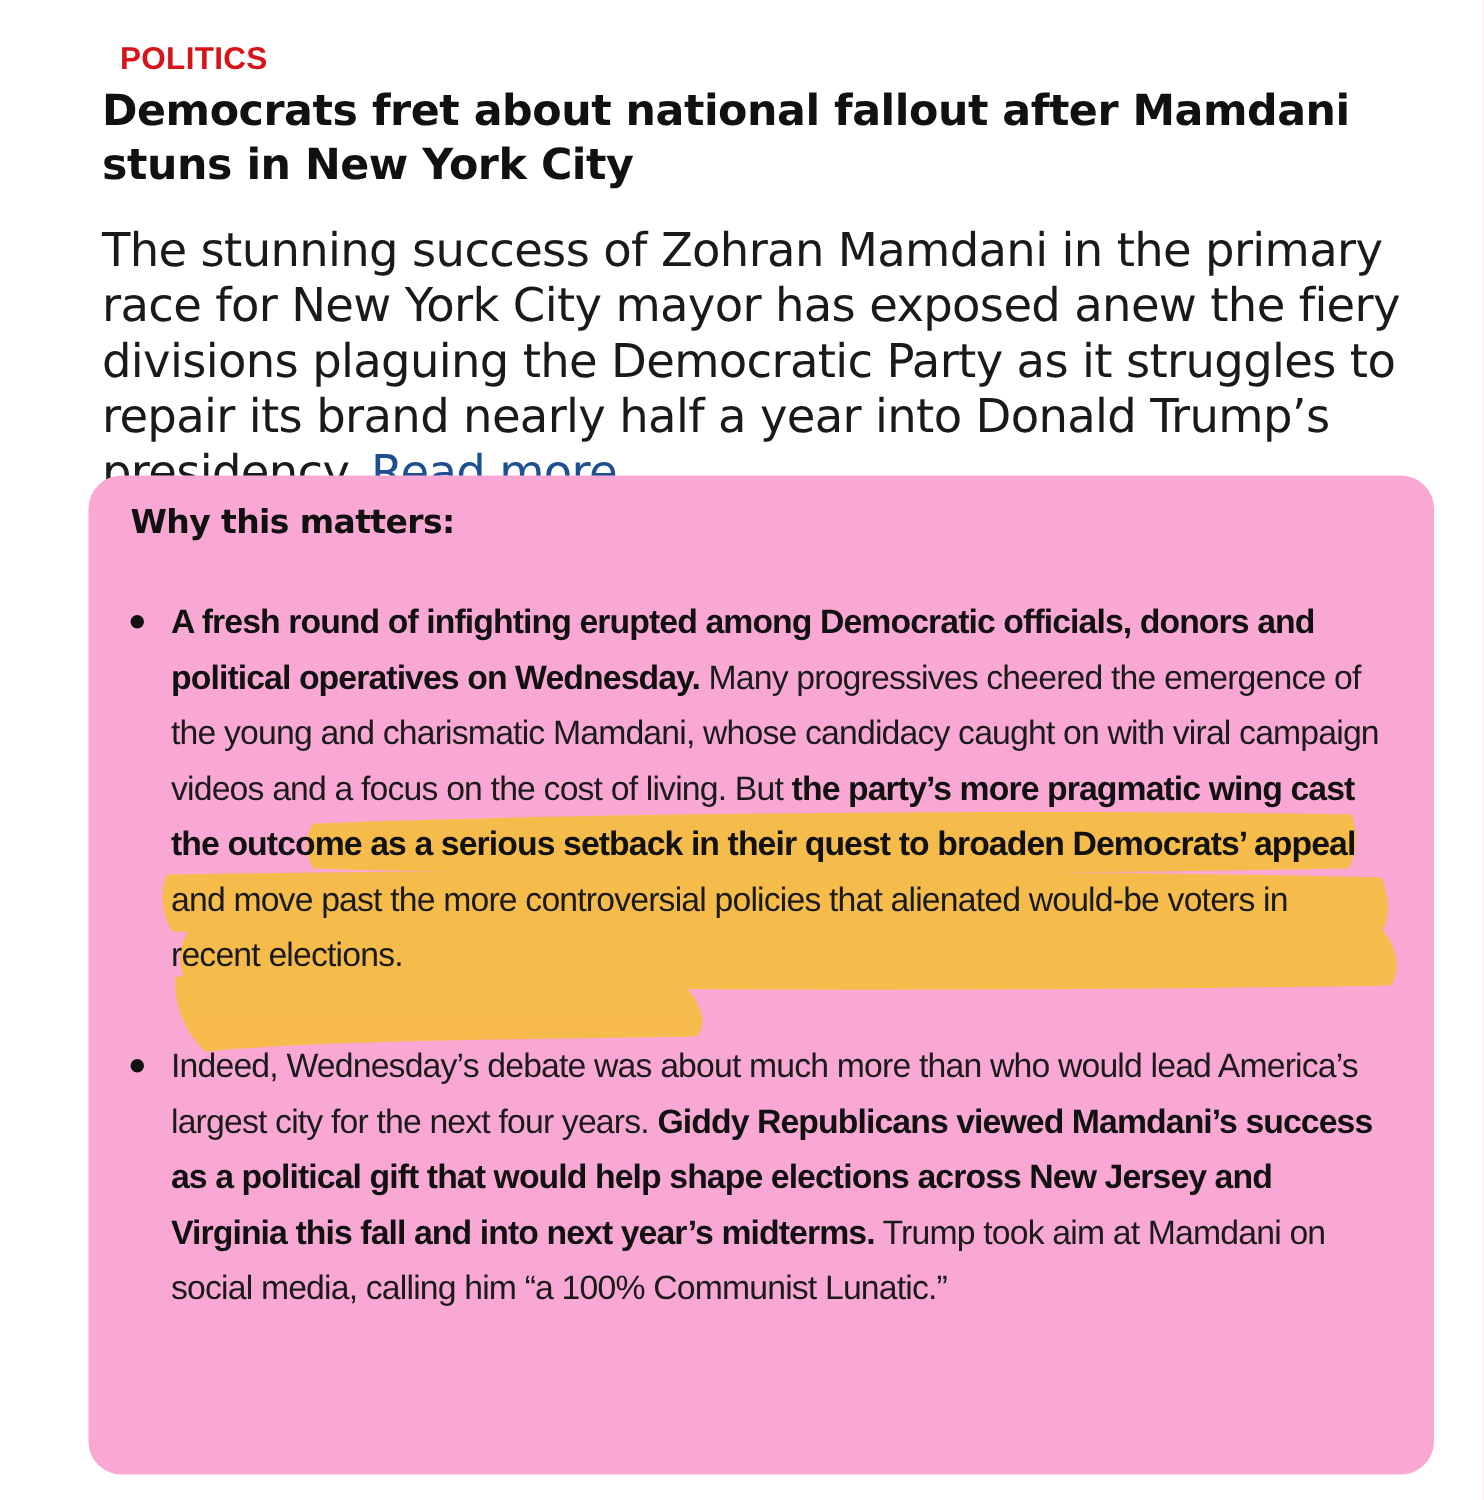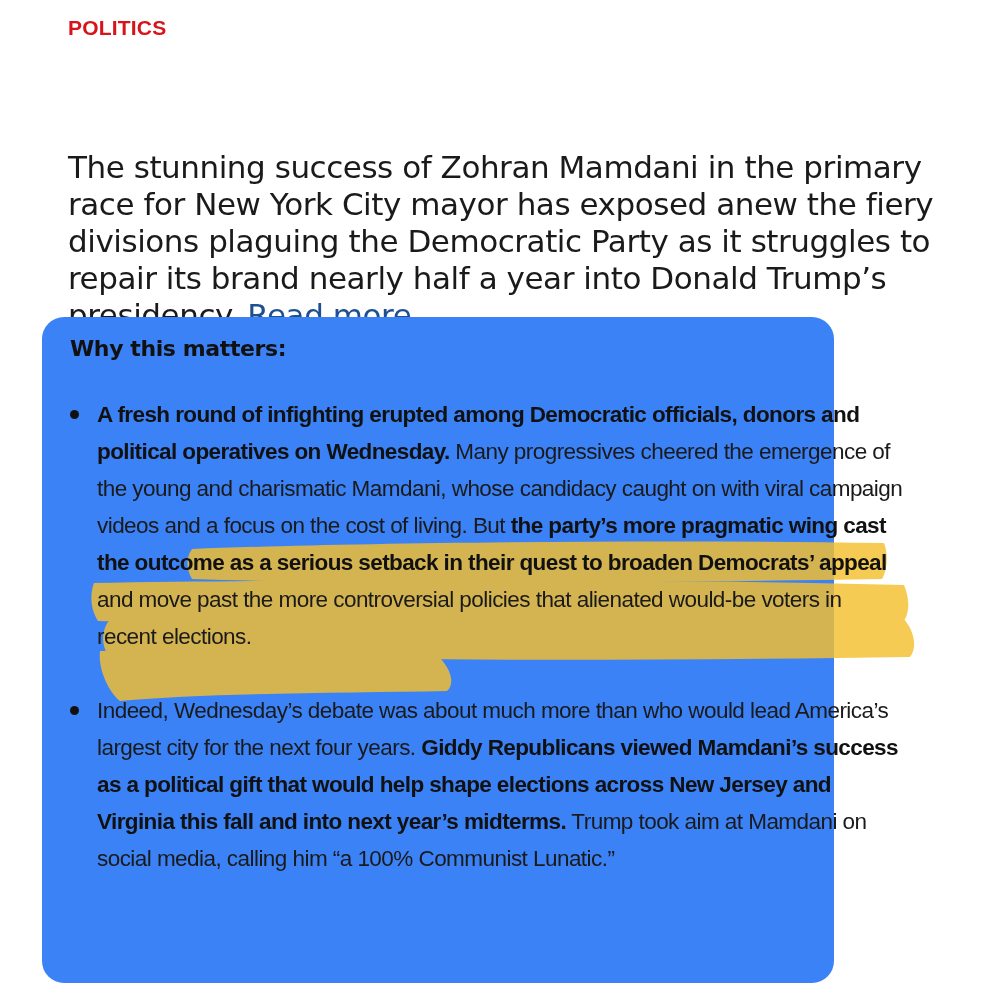--- a/index.html
+++ b/index.html
@@ -23,21 +23,21 @@
     }
     .category {
       position: absolute;
       left: 68px;
       top: 16px;
       font-family: "Liberation Sans", sans-serif;
       font-weight: 700;
       font-size: 21px;
       letter-spacing: 0.2px;
       color: #d7141a;
-      margin: 0;
+      margin: 12px;
     }
     .headline {
       position: absolute;
       left: 68px;
       top: 56px;
       width: 880px;
       margin: 0;
       font-family: "DejaVu Sans", sans-serif;
       font-weight: 700;
       font-size: 28.5px;
@@ -57,25 +57,25 @@
       letter-spacing: -0.45px;
       color: #1a1a1a;
     }
     .summary a {
       color: #1d4f91;
       text-decoration: underline;
       text-underline-offset: 3px;
     }
     .box {
       position: absolute;
-      left: 42px;
+      left: 59px;
       top: 317px;
-      width: 792px;
+      width: 897px;
       height: 666px;
-      background: #3b82f6;
+      background: #f9a8d4;
       border-radius: 22px;
     }
     .box-title {
       position: absolute;
       left: 28px;
       top: 19px;
       margin: 0;
       font-family: "DejaVu Sans", sans-serif;
       font-weight: 700;
       font-size: 22px;
@@ -122,20 +122,21 @@
     }
     .text-layer { position: relative; }
   </style>
 </head>
 <body>
 
 <div class="page">
 
   <h3 class="category">POLITICS</h3>
 
+  <h1 class="headline">Democrats fret about national fallout after Mamdani stuns in New York City</h1>
 
   <p class="summary"><span>The stunning success of Zohran Mamdani in the primary race for New York City mayor has exposed anew the fiery divisions plaguing the Democratic Party as it struggles to repair its brand nearly half a year into Donald Trump’s presidency.</span> <a href="#">Read more.</a></p>
 
   <div class="box">
 
     <svg class="highlight-layer" viewBox="0 0 891 666" width="891" height="666">
       <g fill="#f5c02e" opacity="0.82">
         <path d="M150 232 C 300 226, 600 222, 842 226 C 846 236, 846 252, 840 262 C 600 266, 330 268, 150 262 C 144 252, 144 240, 150 232 Z"></path>
         <path d="M52 266 C 300 262, 620 262, 862 268 C 868 282, 868 298, 860 306 C 620 310, 300 310, 56 304 C 48 292, 48 276, 52 266 Z"></path>
         <path d="M70 300 C 300 302, 620 304, 860 300 C 872 312, 876 330, 868 340 C 620 344, 300 344, 66 338 C 58 326, 60 310, 70 300 Z"></path>

